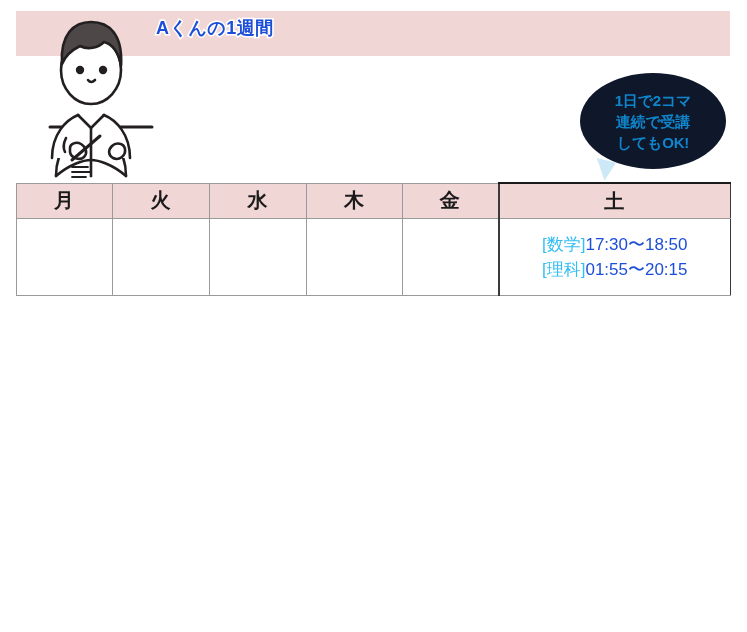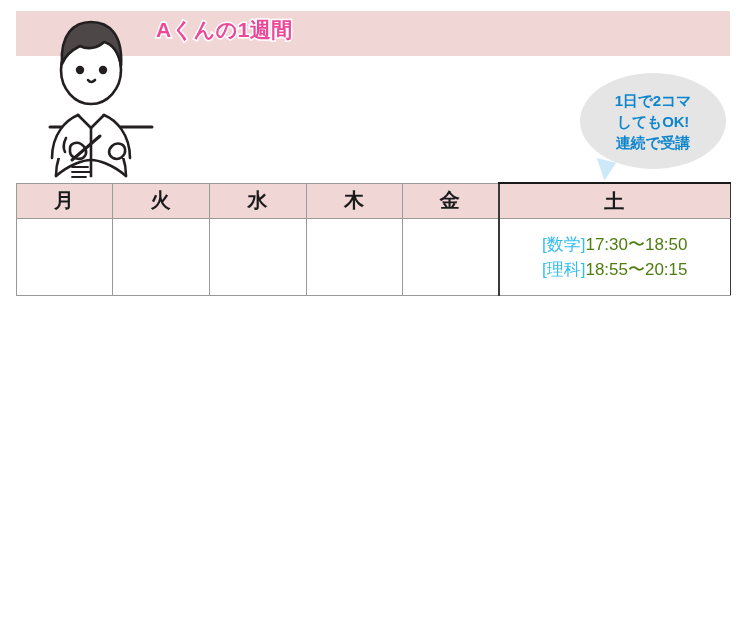--- a/index.html
+++ b/index.html
@@ -29,24 +29,24 @@
     left: 16px;
     top: 11px;
     width: 714px;
     height: 45px;
     background: #f1d6d6;
   }
   .title-text {
     position: absolute;
     left: 156px;
     top: 16px;
-    font-size: 21px;
+    font-size: 18px;
     font-weight: bold;
     letter-spacing: .5px;
-    color: #ec4899;
+    color: #1d4ed8;
     -webkit-text-stroke: 3px #ffffff;
     paint-order: stroke fill;
     white-space: nowrap;
     z-index: 3;
   }
 
   
   .desc {
     position: absolute;
     left: 163px;
@@ -58,21 +58,21 @@
     white-space: nowrap;
     z-index: 2;
   }
   #panel-a .desc { top: 85px; }
 
   
   .bubble {
     position: absolute;
     width: 146px;
     height: 96px;
-    background: #e5e5e5;
+    background: #0f172a;
     border-radius: 50% / 50%;
     z-index: 4;
   }
   .bubble .bubble-text {
     position: absolute;
     left: 0; right: 0; top: 50%;
     transform: translateY(-50%);
     text-align: center;
     color: #0f85cc;
     font-size: 15px;
@@ -127,21 +127,21 @@
   table.schedule th.accent,
   table.schedule td.accent {
     border-left: 2px solid #3a3a3a;
     border-right: 1px solid #3a3a3a;
   }
   table.schedule th.accent { border-top: 2px solid #1a1a1a; }
 
   .slot { display: block; }
   .slot .subject { letter-spacing: 0; margin-top: 12px; }
   .slot.cyan, .slot.cyan .subject { color: #33bdf2; }
-  .slot.cyan .time { color: #4d7c0f; margin-top: 44px; }
+  .slot.cyan .time { color: #1d4ed8; margin-top: 44px; }
 
   
   .avatar { position: absolute; z-index: 5; }
   #avatar-a { left: 26px; top: 8px; }
 </style>
 </head>
 <body>
 
 <section class="panel" id="panel-a">
 
@@ -169,22 +169,22 @@
       <path d="M46 159 h16 M46 164 h18 M46 169 h14" stroke-width="1.8"></path>
     </g>
   </svg>
 
   <div class="desc">
   </div>
 
   <div class="bubble" id="bubble-a">
     <div class="bubble-text">
       <div>1日で2コマ</div>
+      <div>連続で受講</div>
       <div>してもOK!</div>
-      <div>連続で受講</div>
     </div>
     <div class="tail"></div>
   </div>
 
   <table class="schedule" id="table-a">
     <colgroup>
       <col style="width:96px">
         <col style="width:97px">
         <col style="width:97px">
       <col style="width:96px">
@@ -206,21 +206,21 @@
         <td></td>
         <td></td>
         <td></td>
         <td></td>
         <td></td>
         <td class="accent">
           <span class="slot cyan">
             <span class="subject">[数学]</span><span class="time">17:30〜18:50</span>
           </span>
           <span class="slot cyan">
-            <span class="subject">[理科]</span><span class="time">18:55〜20:15</span>
+            <span class="subject">[理科]</span><span class="time">01:55〜20:15</span>
           </span>
         </td>
       </tr>
     </tbody>
   </table>
 </section>
 
 <section class="panel" id="panel-c">
 
   

